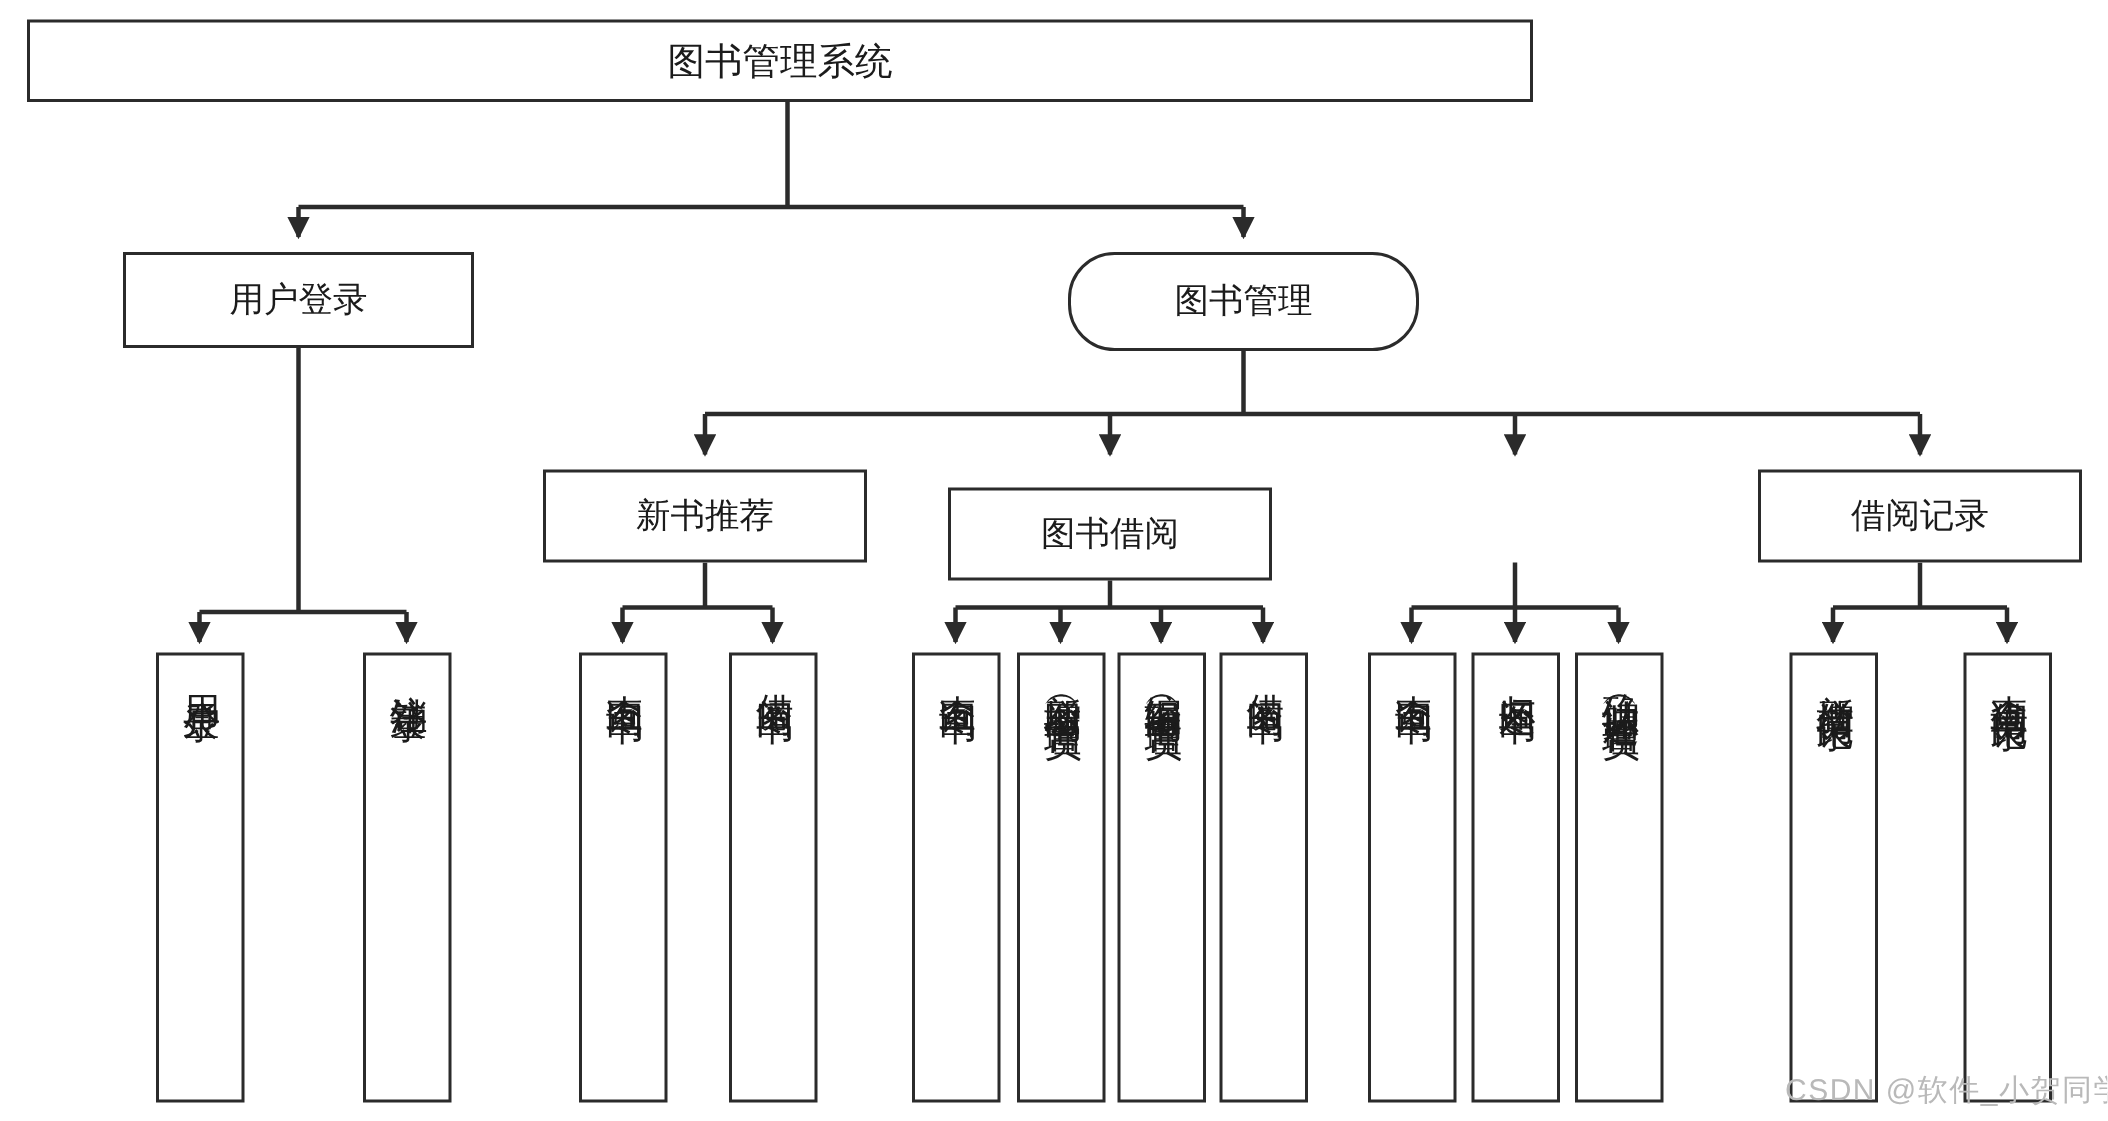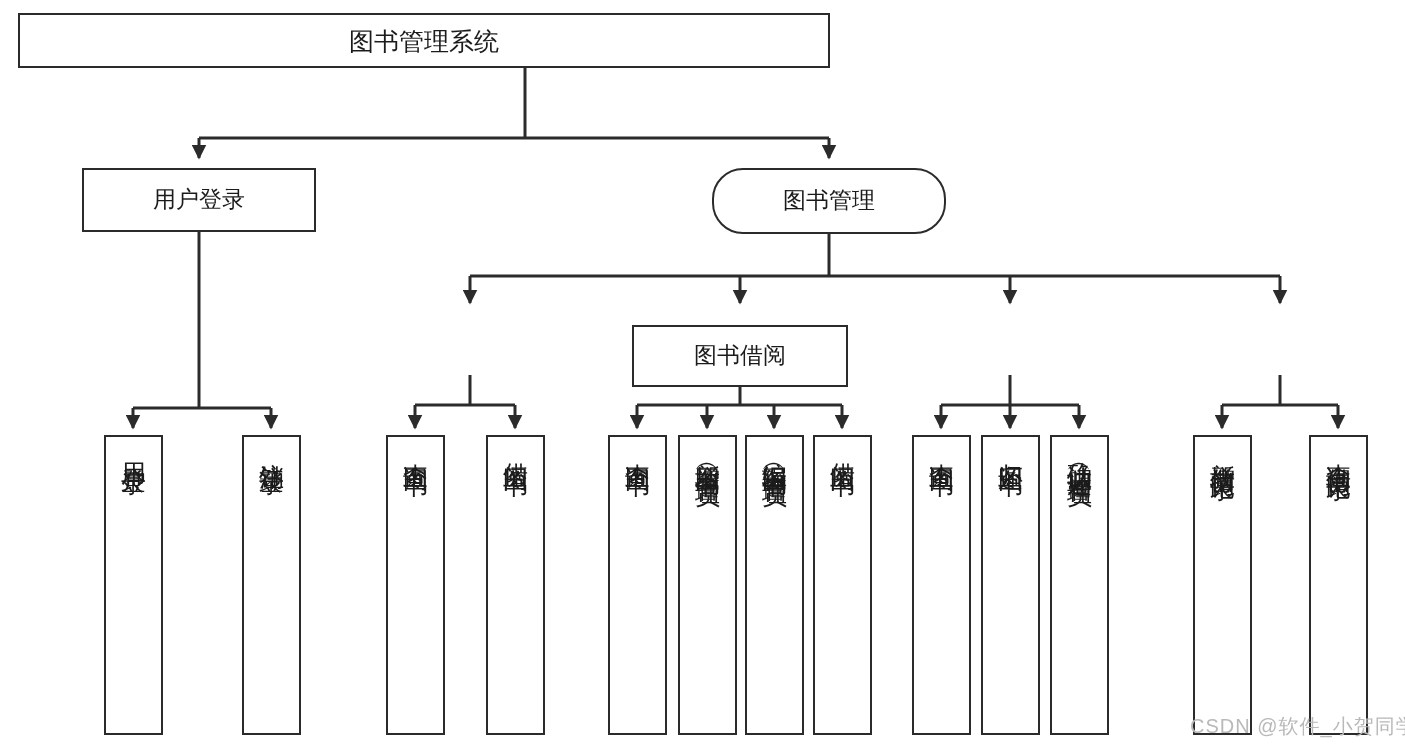--- a/index.html
+++ b/index.html
@@ -112,33 +112,39 @@
       <path d="M 1010 405 L 1010 428" marker-end="url(#arrow)"></path>
       <path d="M 1079 405 L 1079 428" marker-end="url(#arrow)"></path>
 
       <path d="M 1280 375 L 1280 405"></path>
       <path d="M 1222 405 L 1338 405"></path>
       <path d="M 1222 405 L 1222 428" marker-end="url(#arrow)"></path>
       <path d="M 1338 405 L 1338 428" marker-end="url(#arrow)"></path>
     </g>
   </svg>
 
-  <div class="node node-root" style="left:18px; top:13px; width:812px; height:55px;">
+  <div class="node node-root" style="left:18px; top:13px; width:1004px; height:55px;">
     <span class="label">图书管理系统</span>
   </div>
 
   <div class="node node-l2" style="left:82px; top:168px; width:234px; height:64px;">
     <span class="label">用户登录</span>
   </div>
   <div class="node node-l2" style="left:712px; top:168px; width:234px; height:66px;border-radius:31px;">
     <span class="label">图书管理</span>
   </div>
 
+  <div class="node node-l3" style="left:362px; top:313px; width:216px; height:62px;">
+    <span class="label">新书推荐</span>
+  </div>
   <div class="node node-l3" style="left:632px; top:325px; width:216px; height:62px;">
     <span class="label">图书借阅</span>
+  </div>
+  <div class="node node-l3" style="left:1172px; top:313px; width:216px; height:62px;">
+    <span class="label">借阅记录</span>
   </div>
 
   <div class="node node-leaf" style="left:104px; top:435px; width:59px; height:300px;">
     <span class="label">用户登录</span>
   </div>
   <div class="node node-leaf" style="left:242px; top:435px; width:59px; height:300px;">
     <span class="label">注销登录</span>
   </div>
 
   <div class="node node-leaf" style="left:386px; top:435px; width:59px; height:300px;">

